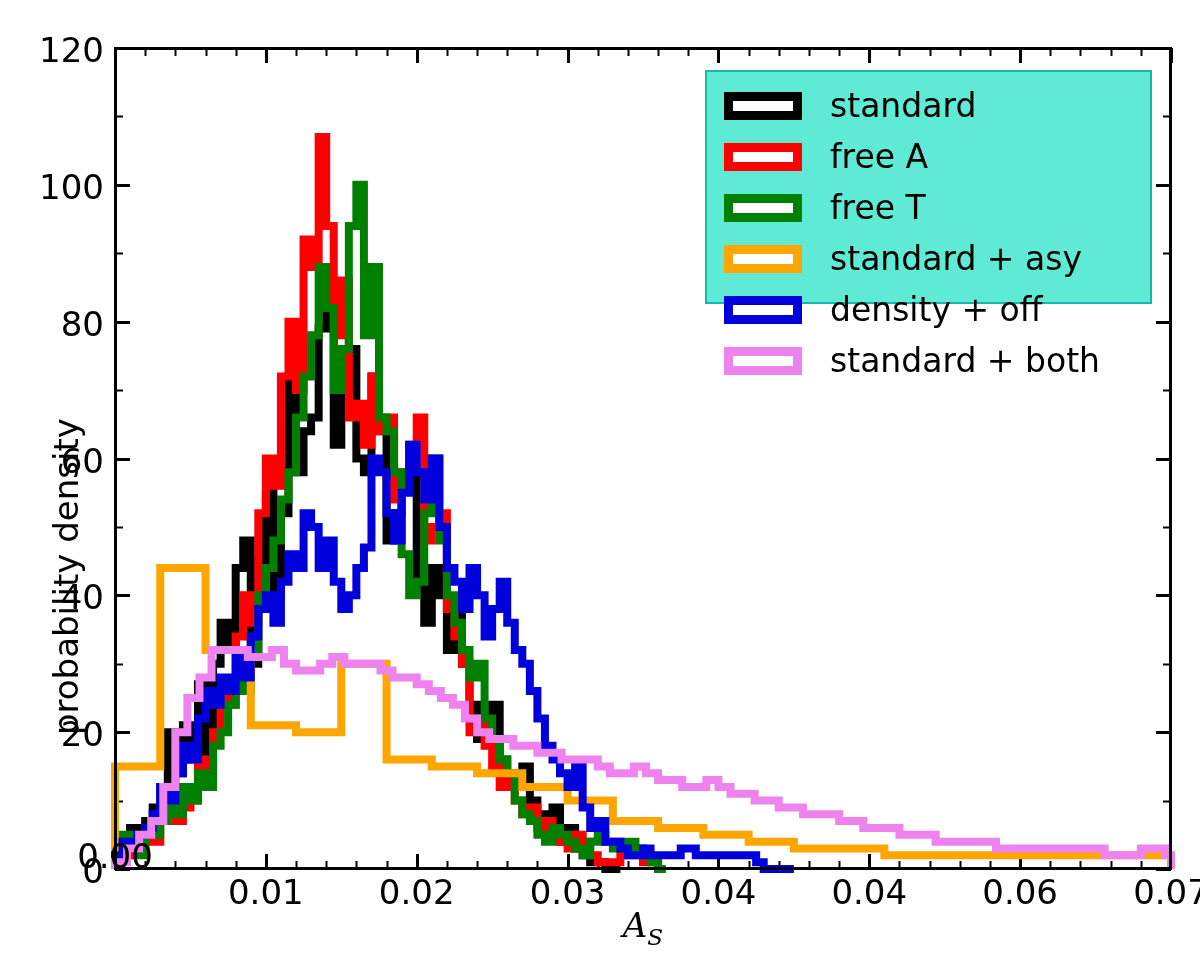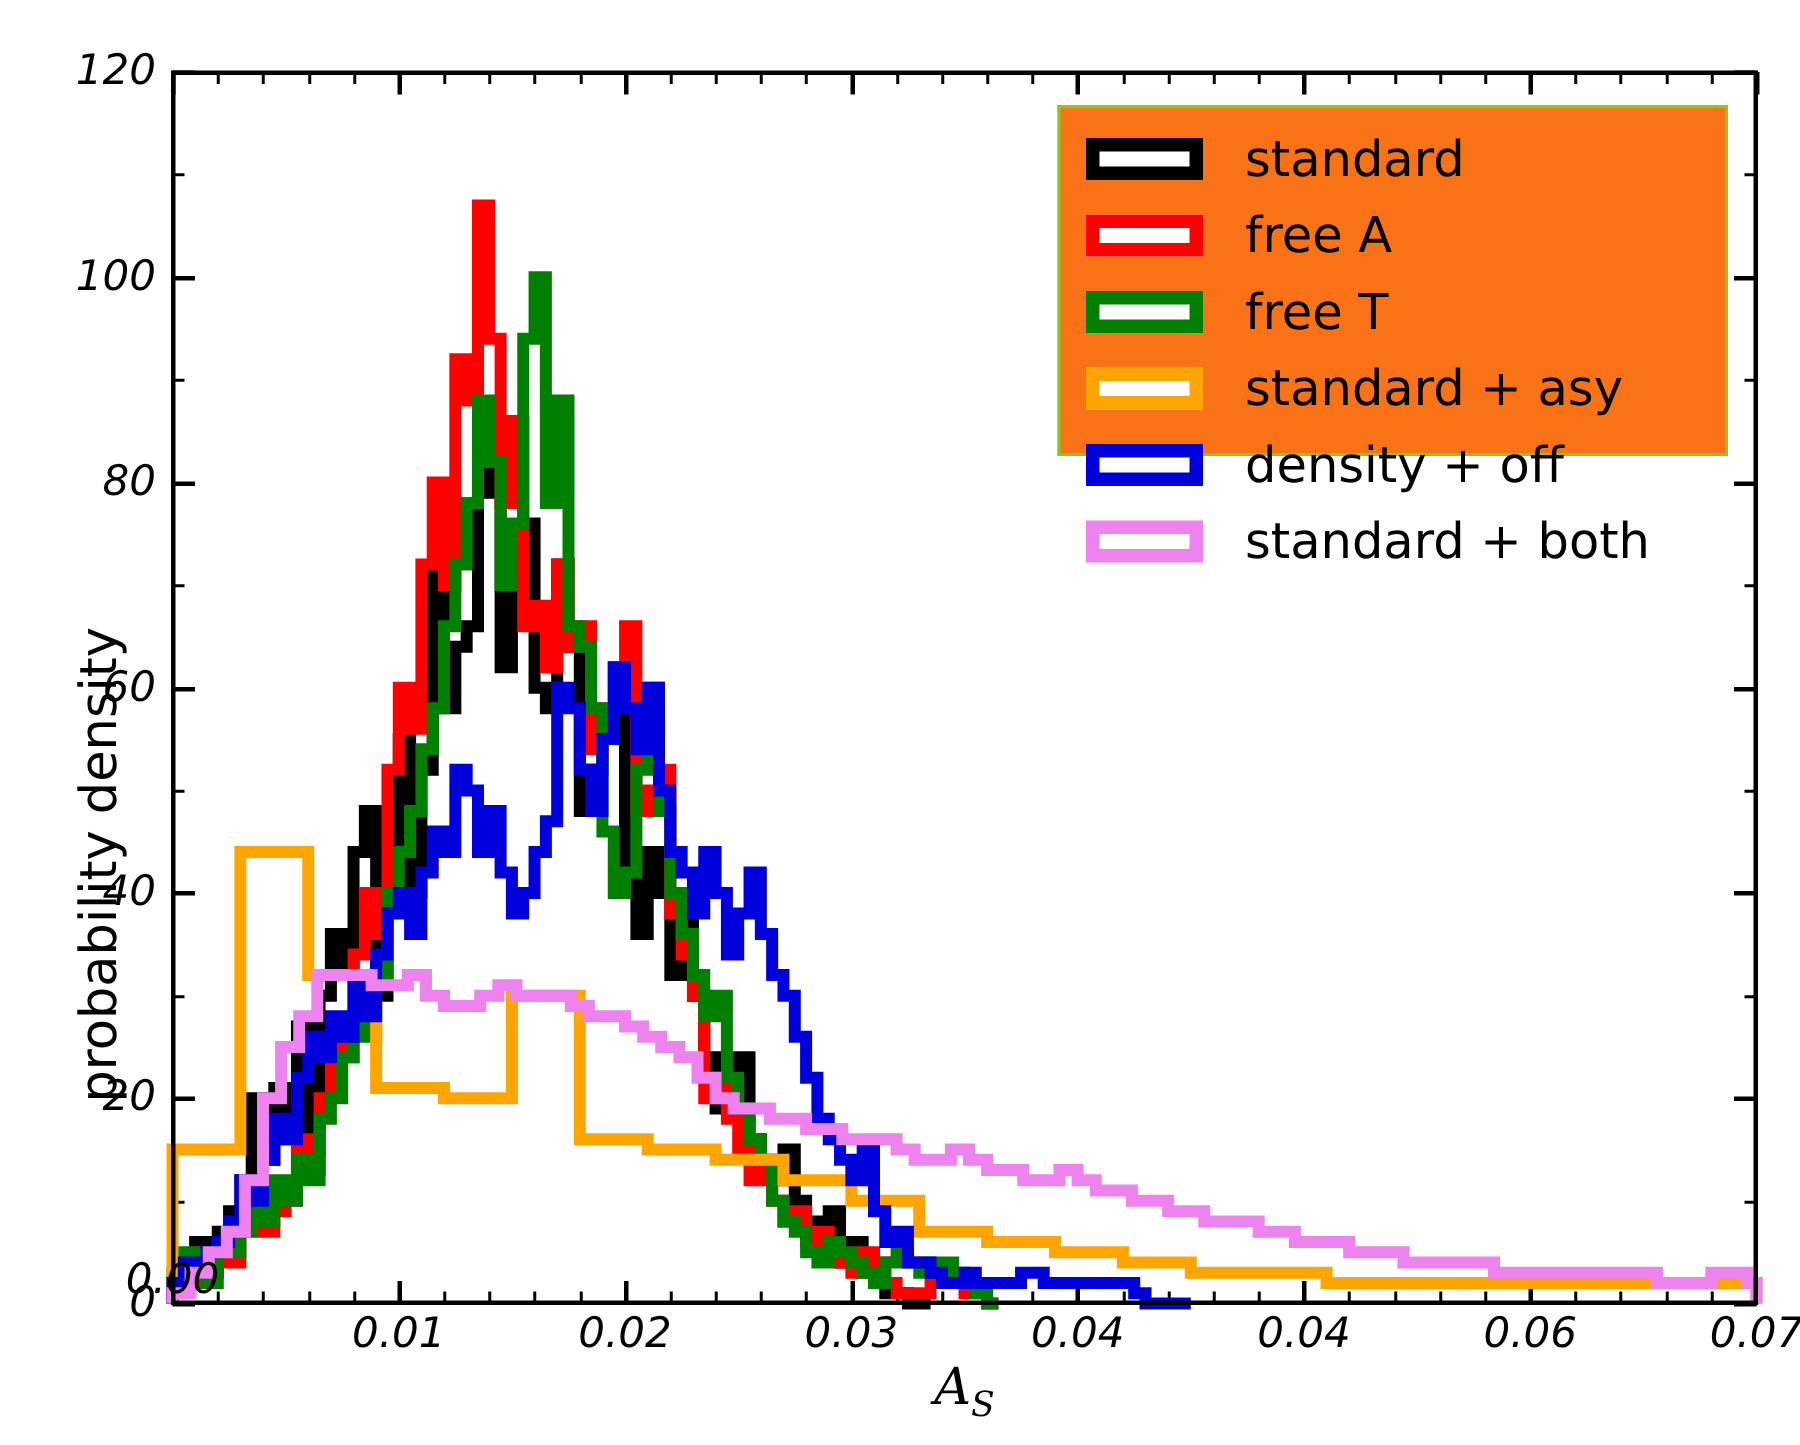--- a/index.html
+++ b/index.html
@@ -69,41 +69,40 @@
     font-family: "DejaVu Serif", serif;
     font-style: italic;
   }
   .xlabel sub {
     font-family: "DejaVu Serif", serif;
     font-style: italic;
     font-size: 0.68em;
   }
   .tick-label {
     position: absolute;
-    font-size: 28px;
-    color: #000000;
-    white-space: nowrap;
-    font-style: italic;
+    font-size: 34px;
+    color: #000000;
+    white-space: nowrap;
   }
   .xtick-label {
     text-align: center;
     width: 120px;
   }
   .ytick-label {
     text-align: right;
     width: 90px;
   }
   #legend {
     position: absolute;
     left: 705px;
     top: 70px;
     width: 447px;
     height: 234px;
-    background: #f97316;
-    border: 2px solid #84cc16;
+    background: #5eead4;
+    border: 2px solid #14b8a6;
     box-sizing: border-box;
     padding: 8px 0 0 0;
   }
   .legend-row {
     display: flex;
     align-items: center;
     height: 51px;
     padding-left: 17px;
   }
   .legend-swatch {

